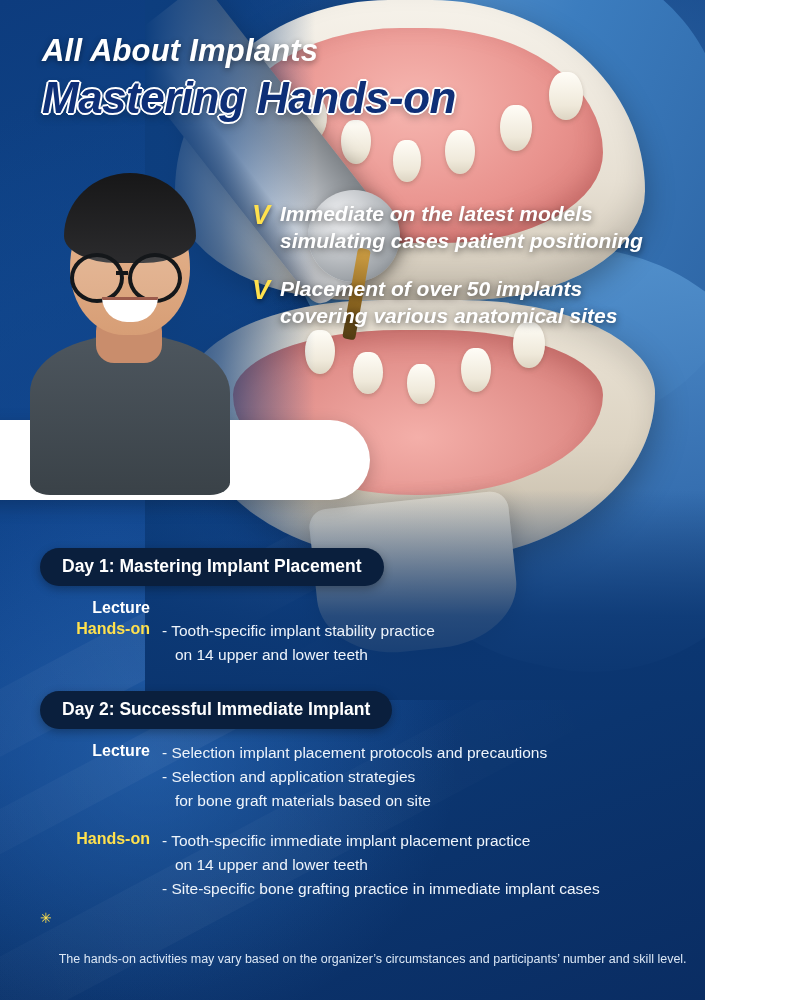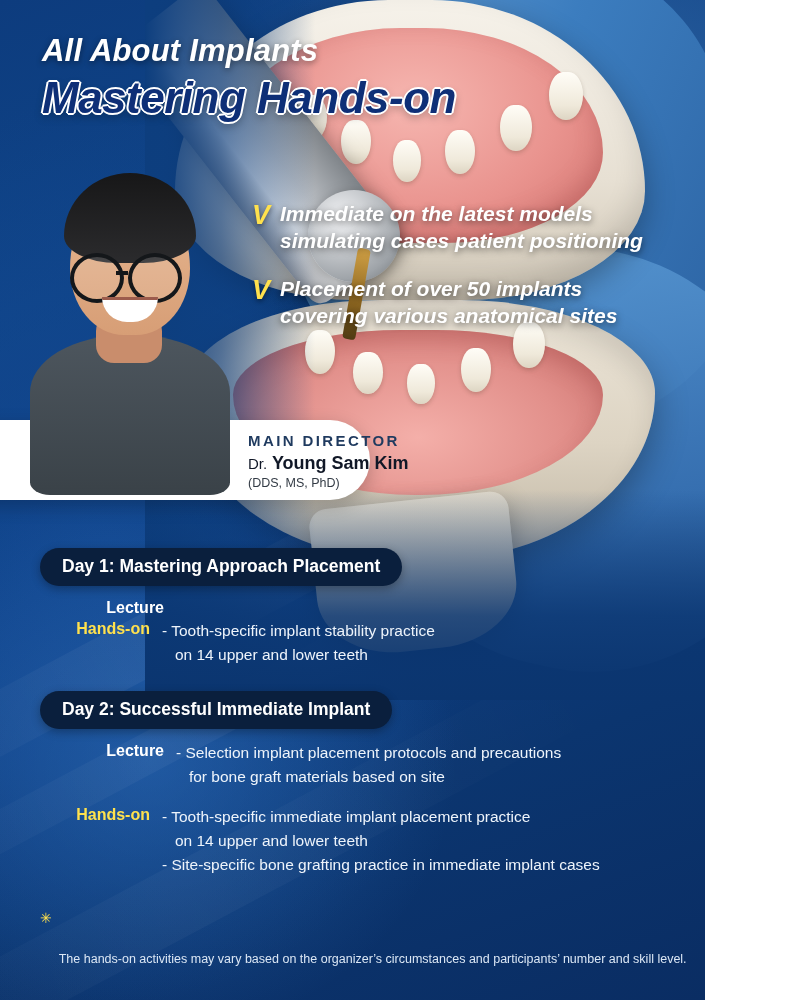--- a/index.html
+++ b/index.html
@@ -332,21 +332,21 @@
   }
   .row-label {
     width: 150px;
     text-align: right;
     padding-right: 12px;
     flex: 0 0 150px;
     font-size: 16px;
     font-weight: bold;
     padding-top: 1px;
   }
-  .row-label.lecture { color: #ffffff; padding-left: 14px; }
+  .row-label.lecture { color: #ffffff; }
   .row-label.hands { color: #ffe14d; }
   .row-items {
     flex: 1;
   }
   .row-item {
     color: #eef4fb;
     font-size: 15.5px;
     line-height: 1.55;
     white-space: pre;
   }
@@ -442,33 +442,25 @@
     <div class="dp-neck"></div>
     <div class="dp-head"></div>
     <div class="dp-hair"></div>
     <div class="dp-glass left"></div>
     <div class="dp-glass right"></div>
     <div class="dp-bridge"></div>
     <div class="dp-smile"></div>
   </div>
 
   <div class="director-card"></div>
-  <div class="director-text">
-    <p class="main-director">MAIN DIRECTOR</p>
-    <p class="director-name">
-      <span class="dr">Dr.</span>
-      <span class="nm">Young Sam Kim</span>
-    </p>
-    <p class="director-deg">(DDS, MS, PhD)</p>
-  </div>
 
   <div class="program">
 
     <div>
-      <div class="day-badge">Day 1: Mastering Approach Placement</div>
+      <div class="day-badge">Day 1: Mastering Implant Placement</div>
       <div class="rows">
         <div class="row">
           <div class="row-label lecture">Lecture</div>
         </div>
         <div class="row">
           <div class="row-label hands">Hands-on</div>
           <div class="row-items">
             <div class="row-item">- Tooth-specific implant stability practice</div>
             <div class="row-item">   on 14 upper and lower teeth</div>
           </div>
@@ -478,20 +470,21 @@
 
     <div class="spacer-22"></div>
 
     <div>
       <div class="day-badge">Day 2: Successful Immediate Implant</div>
       <div class="rows">
         <div class="row">
           <div class="row-label lecture">Lecture</div>
           <div class="row-items">
             <div class="row-item">- Selection implant placement protocols and precautions</div>
+            <div class="row-item">- Selection and application strategies</div>
             <div class="row-item">   for bone graft materials based on site</div>
           </div>
         </div>
         <div class="spacer-14"></div>
         <div class="row">
           <div class="row-label hands">Hands-on</div>
           <div class="row-items">
             <div class="row-item">- Tooth-specific immediate implant placement practice</div>
             <div class="row-item">   on 14 upper and lower teeth</div>
             <div class="row-item">- Site-specific bone grafting practice in immediate implant cases</div>

